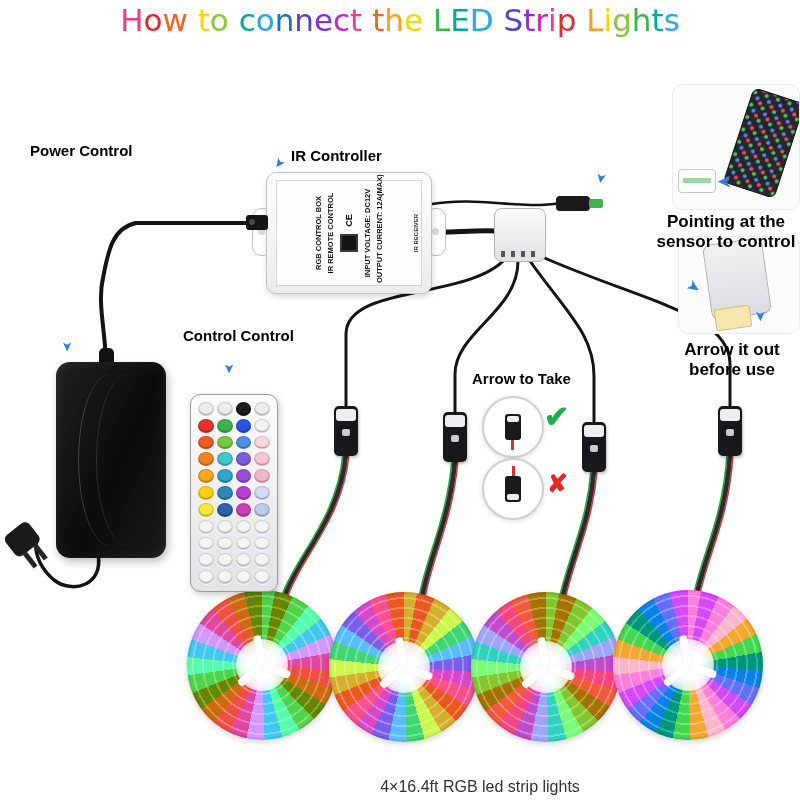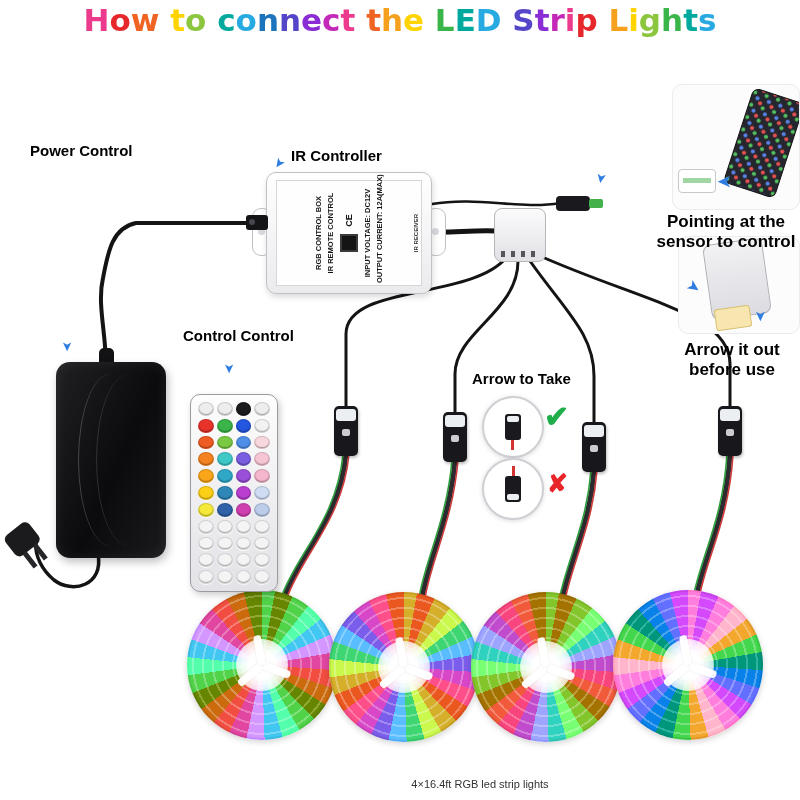--- a/index.html
+++ b/index.html
@@ -1,21 +1,21 @@
 <!DOCTYPE html>
 <html><head>
 <meta charset="utf-8">
 <style>
   html,body{margin:0;padding:0;width:800px;height:800px;background:#fff;
     font-family:"Liberation Sans",sans-serif;overflow:hidden;}
   .canvas{position:relative;width:800px;height:800px;background:#fff;}
 
   
   .title{position:absolute;top:2px;left:0;width:100%;margin:0;text-align:center;
-    font-family:"DejaVu Sans",sans-serif;font-weight:700;font-size:31px;
+    font-family:"DejaVu Sans",sans-serif;font-weight:400;font-size:31px;
     letter-spacing:0;white-space:nowrap;z-index:6;}
 
   
   .wires{position:absolute;left:0;top:0;z-index:1;}
 
   
   .adapter{position:absolute;left:56px;top:362px;width:110px;height:196px;
     background:linear-gradient(115deg,#202023 0%,#0b0b0d 55%,#1a1a1d 100%);
     border-radius:14px;z-index:2;box-shadow:inset 0 0 14px rgba(255,255,255,.07),2px 4px 8px rgba(0,0,0,.25);}
   .adapter::before{content:"";position:absolute;left:22px;top:12px;width:64px;height:172px;
@@ -133,21 +133,21 @@
     border-radius:8px;transform:rotate(-8deg);}
   .battery-tab{position:absolute;left:36px;top:70px;width:34px;height:20px;background:#f7e6b0;
     border:1px solid #d8c070;border-radius:3px;transform:rotate(-8deg);}
   .photo-arr2{left:8px;top:42px;transform:rotate(35deg);font-size:16px;}
   .photo-arr3{left:76px;top:72px;transform:rotate(90deg);font-size:14px;}
 
   
   .cap{position:absolute;font-weight:bold;font-size:17px;color:#000;text-align:center;z-index:6;}
   .cap1{left:652px;top:212px;width:148px;}
   .cap2{left:664px;top:340px;width:136px;}
-  .bottom-cap{left:160px;top:778px;width:640px;font-size:11px;font-weight:normal;color:#333;}
+  .bottom-cap{left:160px;top:778px;width:640px;font-size:16px;font-weight:normal;color:#333;}
 
   
   .reel{position:absolute;width:150px;height:150px;border-radius:50%;z-index:2;
     box-shadow:0 2px 6px rgba(0,0,0,.18),inset 0 0 0 2px rgba(0,0,0,.08);
     background:
       radial-gradient(circle,rgba(255,255,255,.95) 0 13px,rgba(255,255,255,.5) 13px 16px,rgba(255,255,255,0) 17px),
       repeating-radial-gradient(circle,rgba(255,255,255,0) 0 8px,rgba(255,255,255,.28) 8px 10px),
       repeating-conic-gradient(from 10deg,#ff4d4d 0 14deg,#ff9f40 14deg 28deg,#ffe84d 28deg 42deg,
         #58d14f 42deg 56deg,#3fc8e8 56deg 70deg,#4f6ae8 70deg 84deg,#b44fe8 84deg 98deg,#f04fb8 98deg 112deg);}
   .reel1{left:187px;top:590px;filter:hue-rotate(80deg);}

